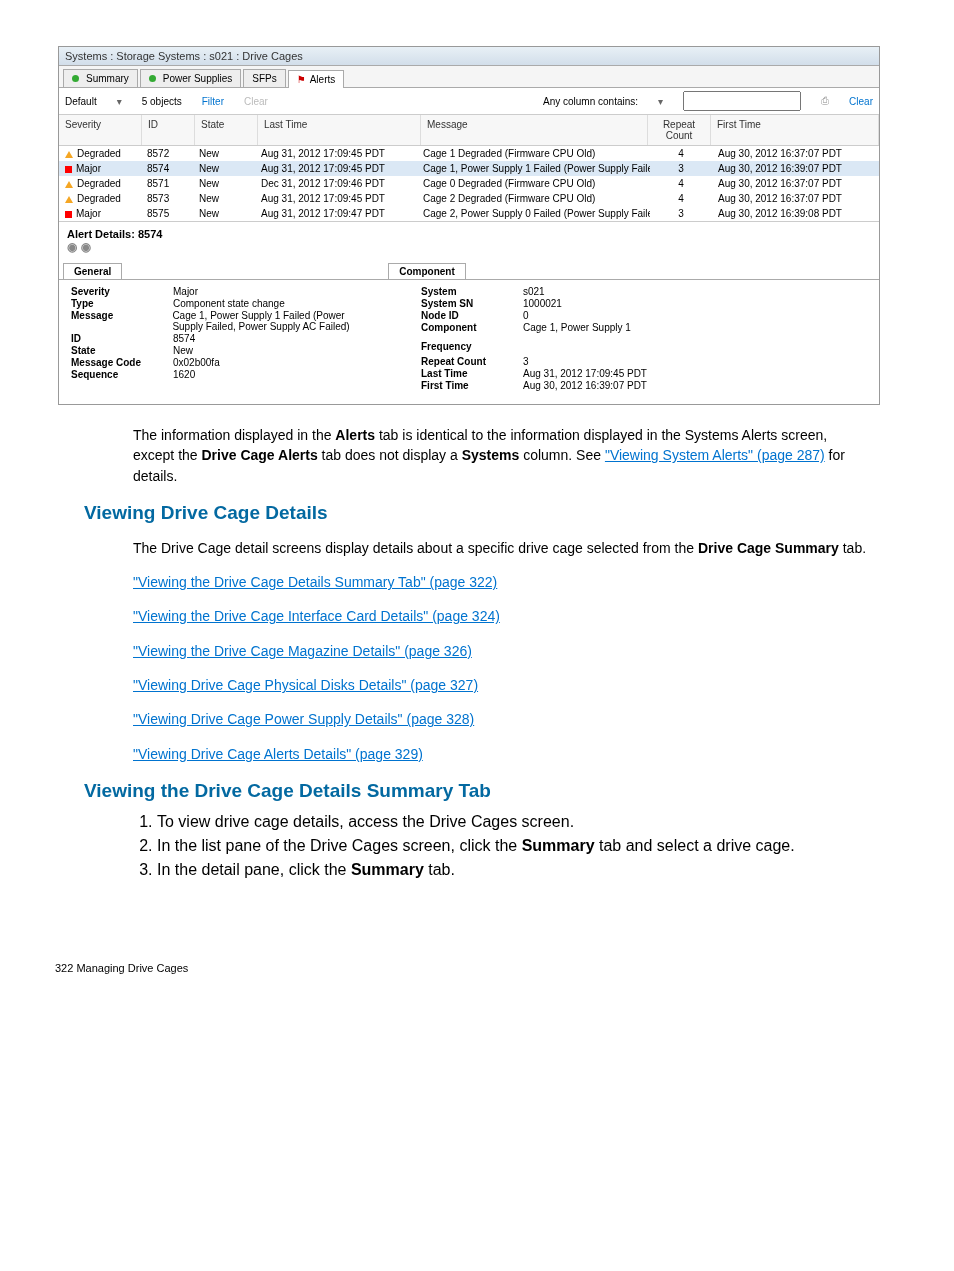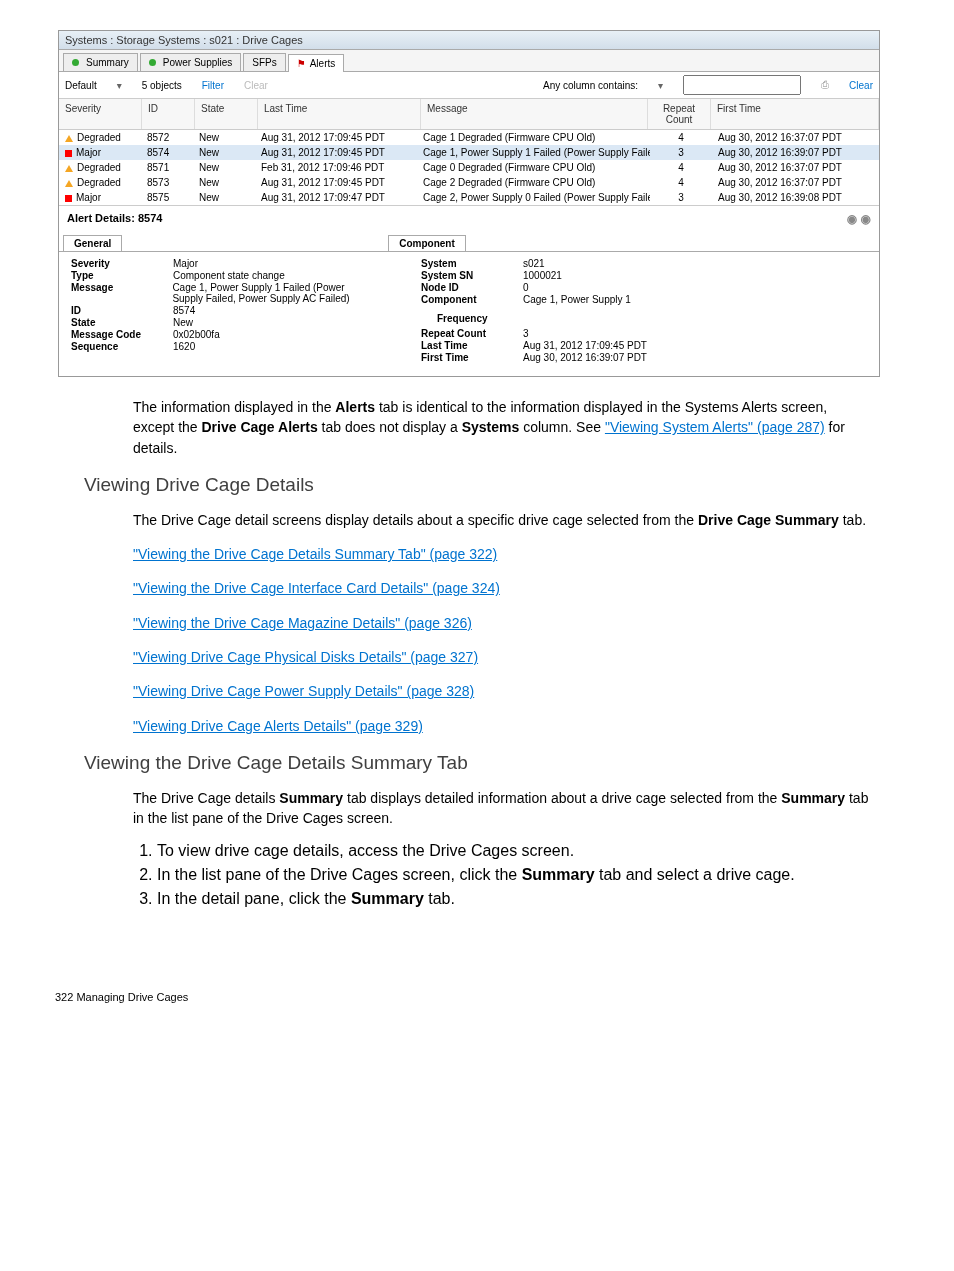--- a/index.html
+++ b/index.html
@@ -5,21 +5,21 @@
   body {
     margin: 0;
     padding: 0;
     font-family: Arial, sans-serif;
     font-size: 12px;
     background: #fff;
     color: #000;
   }
   .page {
     width: 954px;
-    padding: 30px 55px 30px 55px;
+    padding: 46px 55px 30px 55px;
     box-sizing: border-box;
   }
   .window {
     border: 1px solid #999;
     background: #fff;
     font-size: 10px;
     width: 820px;
     margin-left: 3px;
     margin-bottom: 20px;
   }
@@ -113,20 +113,21 @@
     background:red;
     border-radius:0;
   }
   .detail-header {
     padding: 6px 8px;
     font-weight: bold;
     font-size: 11px;
     border-top: 1px solid #ccc;
     display:flex;
     justify-content:space-between;
+    flex-direction:column;
   }
   .detail-tabs {
     display:flex;
     border-bottom:1px solid #aaa;
     padding-left:4px;
     gap:6px;
   }
   .detail-tab {
     padding: 2px 10px;
     border:1px solid #aaa;
@@ -158,23 +159,23 @@
   }
   .doc-text2 {
     font-size: 14px;
     line-height: 1.45;
     margin-left: 78px;
     margin-right: 30px;
     margin-bottom: 2px;
   }
   .doc-link { color: #0073cf; }
   h2.section {
-    color: #404040;
+    color: #0369a1;
     font-size: 19px;
-    font-weight: normal;
+    font-weight: bold;
     margin: 16px 0 8px 2px;
     margin-left: 29px;
   }
   .footer {
     margin-top: 80px;
     font-size: 11px;
     margin-left: 0;
   }
   ol.doc { margin:4px 0 4px 78px; padding-left:24px; font-size:16px; line-height:1.5;}
   .icon-dot{display:inline-block;width:7px;height:7px;border-radius:50%;vertical-align:middle;margin-right:3px;}
@@ -248,21 +249,21 @@
             <div class="col-state">New</div>
             <div class="col-lt">Aug 31, 2012 17:09:45 PDT</div>
             <div class="col-msg">Cage 1, Power Supply 1 Failed (Power Supply Failed, Power Supply AC Failed)</div>
             <div class="col-rc">3</div>
             <div class="col-ft">Aug 30, 2012 16:39:07 PDT</div>
           </div>
           <div class="grid-row">
             <div class="col-sev sev-cell ">Degraded</div>
             <div class="col-id">8571</div>
             <div class="col-state">New</div>
-            <div class="col-lt">Feb 31, 2012 17:09:46 PDT</div>
+            <div class="col-lt">Dec 31, 2012 17:09:46 PDT</div>
             <div class="col-msg">Cage 0 Degraded (Firmware CPU Old)</div>
             <div class="col-rc">4</div>
             <div class="col-ft">Aug 30, 2012 16:37:07 PDT</div>
           </div>
           <div class="grid-row">
             <div class="col-sev sev-cell ">Degraded</div>
             <div class="col-id">8573</div>
             <div class="col-state">New</div>
             <div class="col-lt">Aug 31, 2012 17:09:45 PDT</div>
             <div class="col-msg">Cage 2 Degraded (Firmware CPU Old)</div>
@@ -332,21 +333,21 @@
             <div>1000021</div>
           </div>
         <div class="kv">
             <div class="k">Node ID</div>
             <div>0</div>
           </div>
         <div class="kv">
             <div class="k">Component</div>
             <div>Cage 1, Power Supply 1</div>
           </div>
-        <h4 style="margin-top:8px;margin-left:16px;">Frequency</h4>
+        <h4 style="margin-top:8px;">Frequency</h4>
         <div class="kv">
             <div class="k">Repeat Count</div>
             <div>3</div>
           </div>
         <div class="kv">
             <div class="k">Last Time</div>
             <div>Aug 31, 2012 17:09:45 PDT</div>
           </div>
         <div class="kv">
             <div class="k">First Time</div>
@@ -364,23 +365,20 @@
   <p class="doc-text"><span>The Drive Cage detail screens display details about a specific drive cage selected from the </span><b>Drive Cage Summary</b><span> tab.</span></p>
 
   <p class="doc-text2"><a href="#" class="doc-link">"Viewing the Drive Cage Details Summary Tab" (page 322)</a></p>
   <p class="doc-text2"><a href="#" class="doc-link">"Viewing the Drive Cage Interface Card Details" (page 324)</a></p>
   <p class="doc-text2"><a href="#" class="doc-link">"Viewing the Drive Cage Magazine Details" (page 326)</a></p>
   <p class="doc-text2"><a href="#" class="doc-link">"Viewing Drive Cage Physical Disks Details" (page 327)</a></p>
   <p class="doc-text2"><a href="#" class="doc-link">"Viewing Drive Cage Power Supply Details" (page 328)</a></p>
   <p class="doc-text2" style="margin-bottom:10px;"><a href="#" class="doc-link">"Viewing Drive Cage Alerts Details" (page 329)</a></p>
 
   <h2 class="section">Viewing the Drive Cage Details Summary Tab</h2>
-  <p class="doc-text">
-    <span>The Drive Cage details </span><b>Summary</b><span> tab displays detailed information about a drive cage selected from the </span><b>Summary</b><span> tab in the list pane of the Drive Cages screen.</span>
-  </p>
   <ol class="doc">
     <li>To view drive cage details, access the Drive Cages screen.</li>
     <li><span>In the list pane of the Drive Cages screen, click the </span><b>Summary</b><span> tab and select a drive cage.</span></li>
     <li><span>In the detail pane, click the </span><b>Summary</b><span> tab.</span></li>
   </ol>
 
   <div class="footer">322   Managing Drive Cages</div>
 </div>
 
 </body></html>

